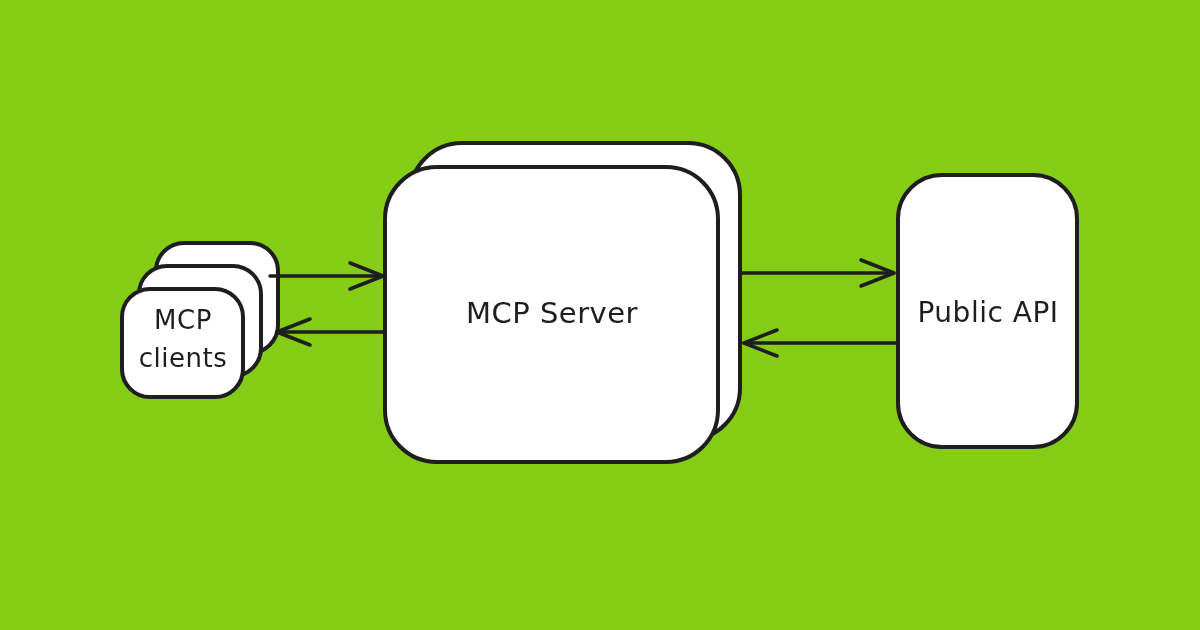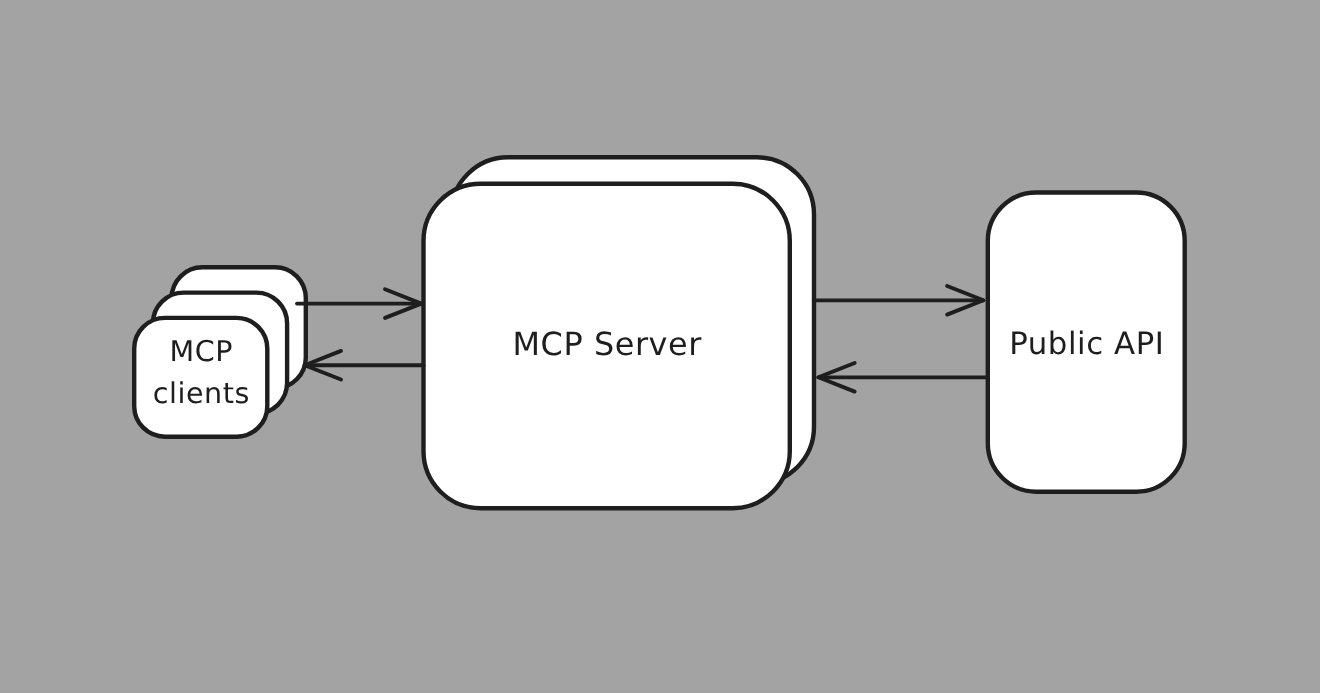--- a/index.html
+++ b/index.html
@@ -4,21 +4,21 @@
 <style>
   html, body {
     margin: 0;
     padding: 0;
     background: #ffffff;
   }
   .canvas {
     position: relative;
     width: 1200px;
     height: 630px;
-    background: #a3a3a3;
+    background: #84cc16;
     overflow: hidden;
     font-family: "DejaVu Sans", sans-serif;
   }
   svg { display: block; }
   .node-label {
     font-family: "DejaVu Sans", sans-serif;
     letter-spacing: 0.5px;
   }
   .label-sm { font-size: 26px; }
   .label-md { font-size: 28px; }

